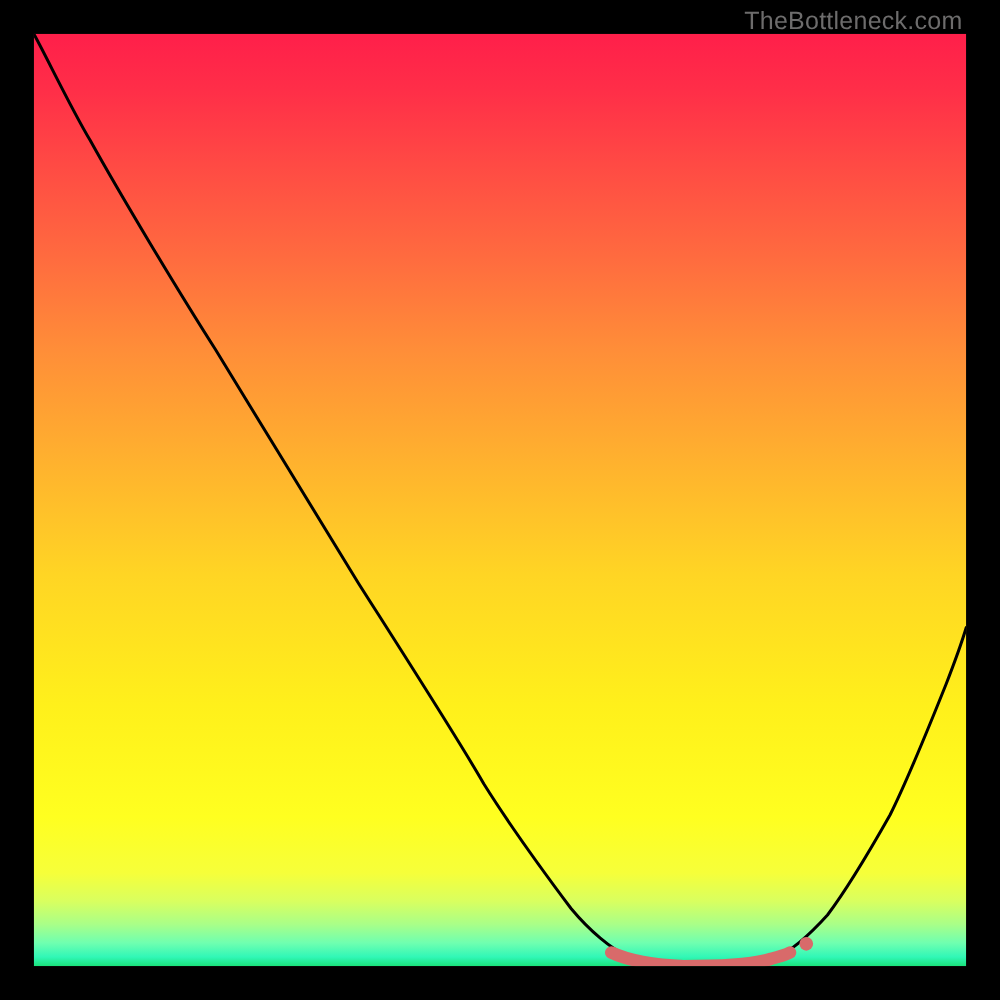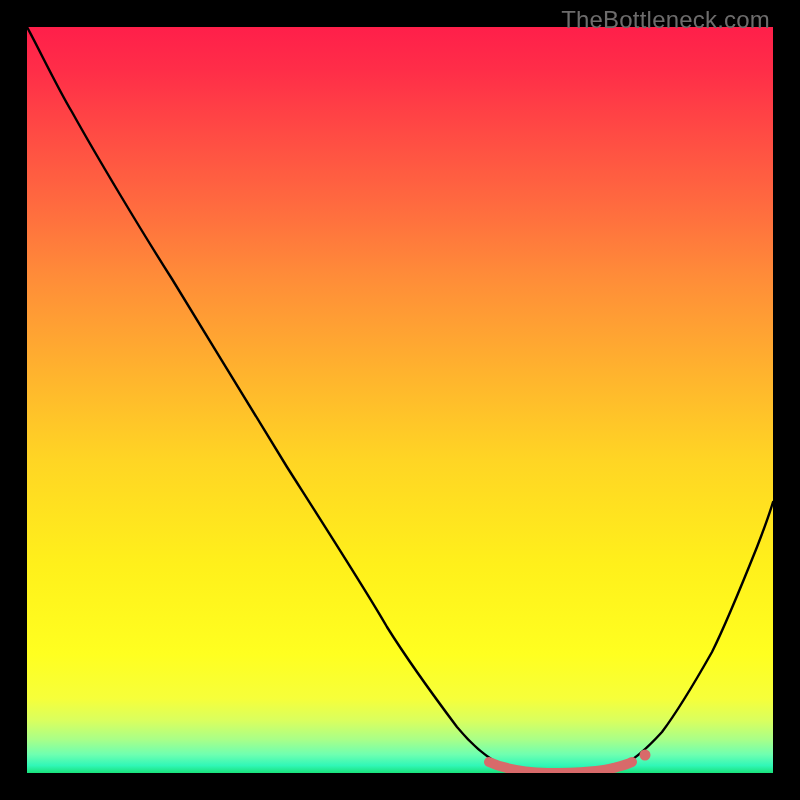--- a/index.html
+++ b/index.html
@@ -55,21 +55,21 @@
     left: 0;
     top: 0;
     width: 100%;
     height: 100%;
   }
   .watermark {
     position: absolute;
     top: 6px;
     right: 30px;
     color: #6d6c6c;
-    font-size: 24px;
+    font-size: 20px;
     font-weight: 500;
     letter-spacing: 0.2px;
   }
 </style>
 </head>
 <body>
 
 <div class="frame">
 
   <div class="plot-area">

